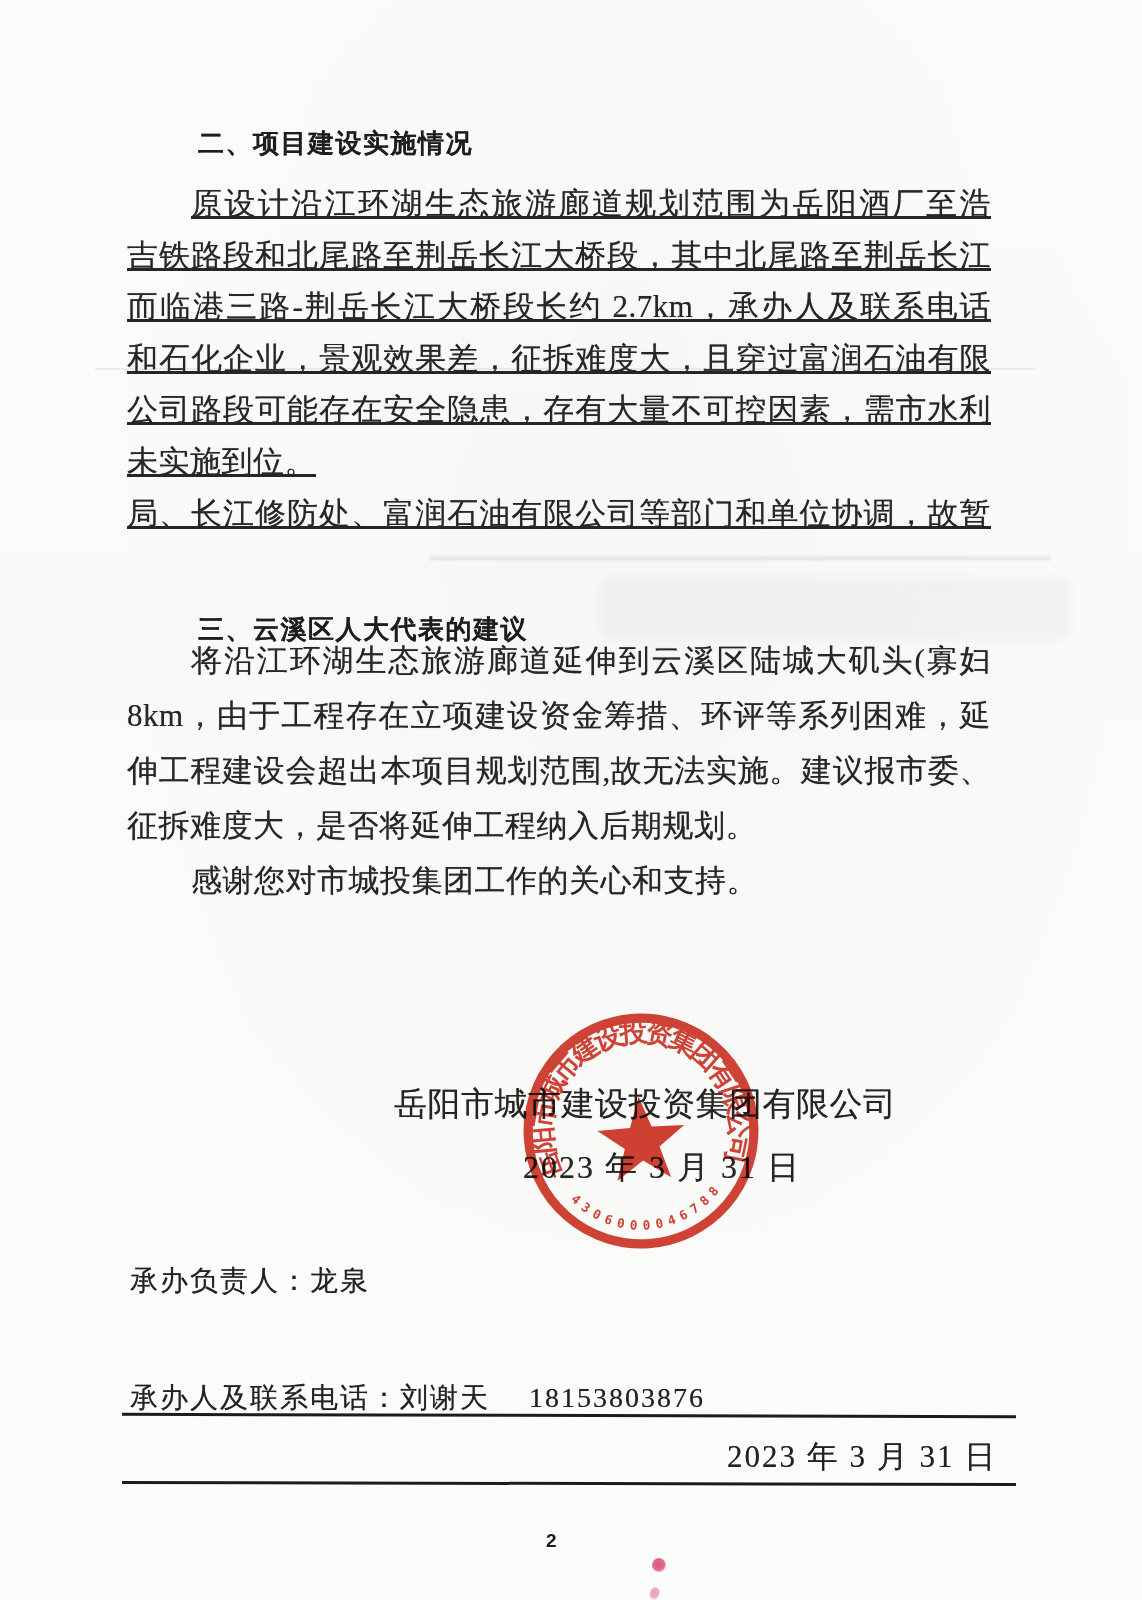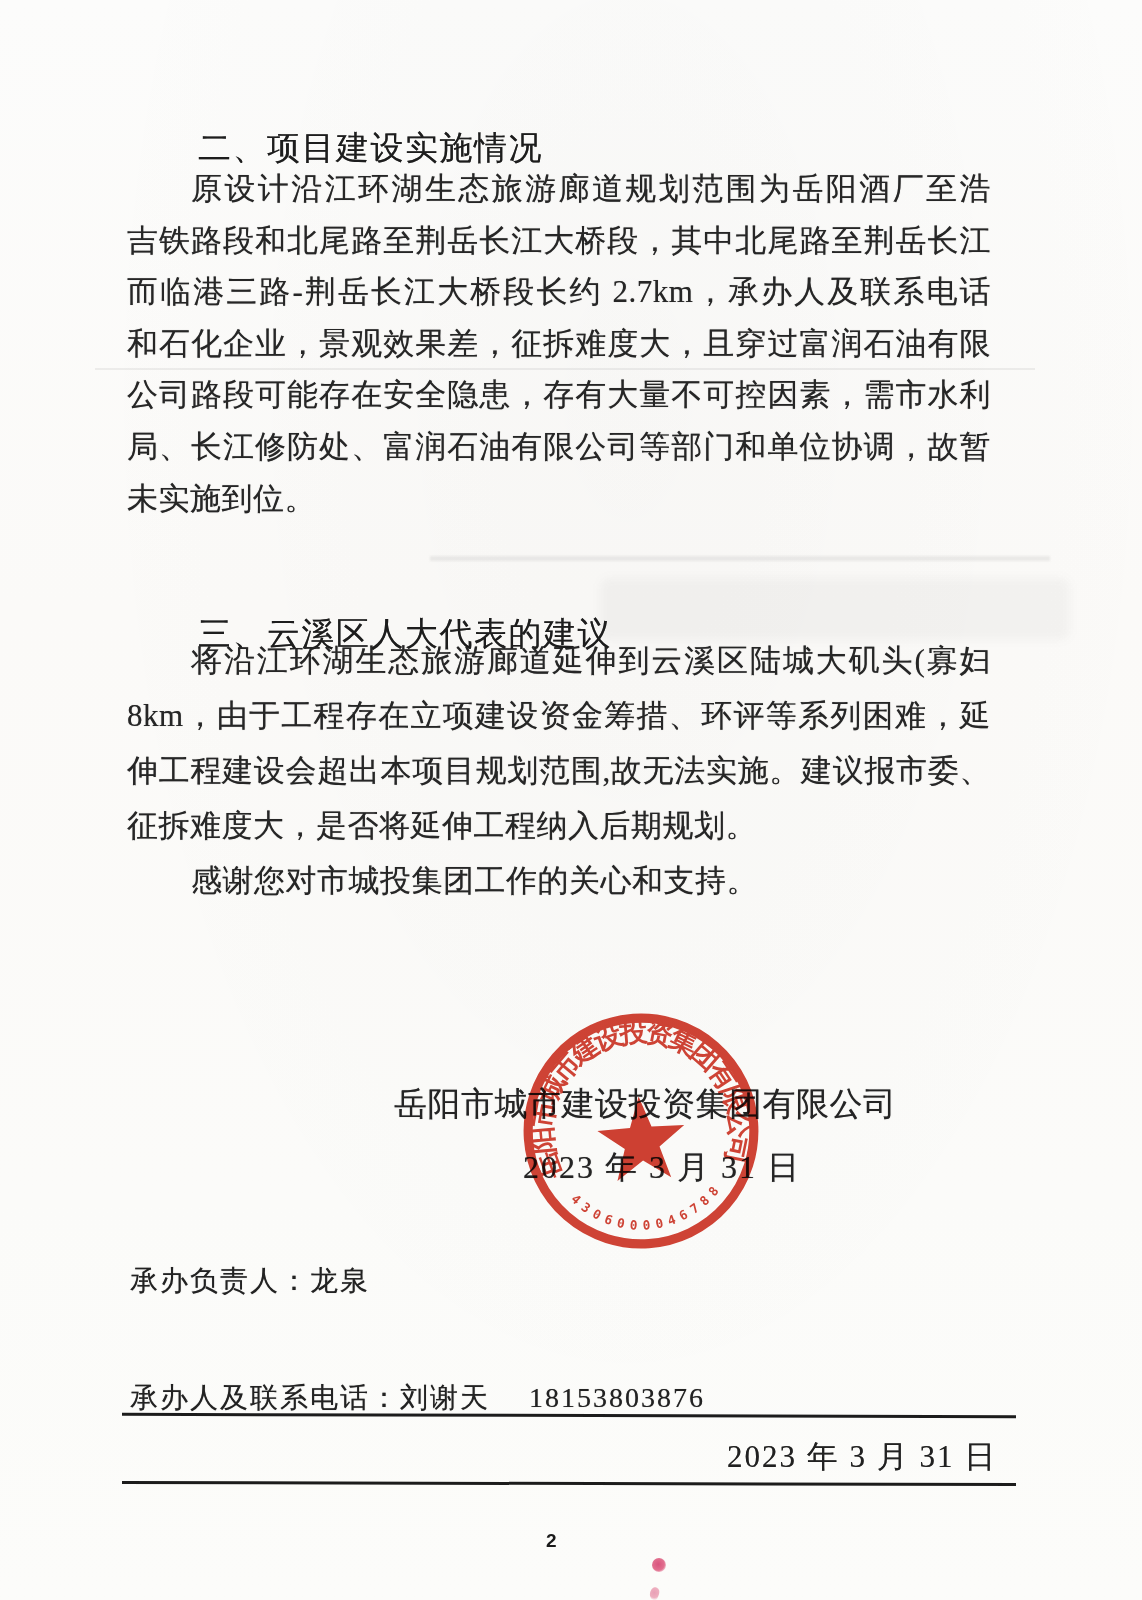--- a/index.html
+++ b/index.html
@@ -8,33 +8,33 @@
     background:
       radial-gradient(ellipse at 55% 25%, rgba(0,0,0,0.015), transparent 65%),
       linear-gradient(180deg,#fcfcfb 0%,#fbfaf8 38%,#fbfbf9 75%,#fcfcfa 100%);
     font-family:"Liberation Serif","DejaVu Serif",serif;
     color:#232323;
   }
   
   .h{
     position:absolute;left:198px;margin:0;
     font-family:"Liberation Sans","DejaVu Sans",sans-serif;
-    font-weight:400;font-size:33px;letter-spacing:1.5px;color:#1d1d1d;
+    font-weight:700;font-size:26px;letter-spacing:1.5px;color:#1d1d1d;
     white-space:nowrap;
     text-shadow:0 0 .6px rgba(0,0,0,.55);
   }
   .h2{top:126px;}
   .h3{top:588px;margin-top:24px;}
   
   .bodyblock{
     position:absolute;left:127px;width:864px;
     font-size:31px;color:#262626;letter-spacing:.5px;
     text-shadow:0 0 .7px rgba(0,0,0,.5);
   }
-  .s2{top:163px;line-height:51.6px;}
+  .s2{top:178px;line-height:51.6px;text-decoration:underline;}
   .s3{top:634px;line-height:54.9px;}
   .line{
     width:864px;text-align:justify;text-align-last:justify;
     white-space:nowrap;overflow:visible;
   }
   .line.short{text-align-last:left;}
   .line.indent{text-indent:64px;}
   
   .company{
     position:absolute;left:394px;top:1082px;font-size:33px;letter-spacing:.5px;
@@ -106,22 +106,22 @@
 <div class="page">
 
   <h2 class="h h2">二、项目建设实施情况</h2>
 
   <div class="bodyblock s2">
     <div class="line indent">原设计沿江环湖生态旅游廊道规划范围为岳阳酒厂至浩</div>
     <div class="line">吉铁路段和北尾路至荆岳长江大桥段，其中北尾路至荆岳长江</div>
     <div class="line">而临港三路-荆岳长江大桥段长约 2.7km，承办人及联系电话</div>
     <div class="line">和石化企业，景观效果差，征拆难度大，且穿过富润石油有限</div>
     <div class="line">公司路段可能存在安全隐患，存有大量不可控因素，需市水利</div>
+    <div class="line short">未实施到位。</div>
     <div class="line">局、长江修防处、富润石油有限公司等部门和单位协调，故暂</div>
-    <div class="line short">未实施到位。</div>
   </div>
 
   <h2 class="h h3">三、云溪区人大代表的建议</h2>
 
   <div class="bodyblock s3">
     <div class="line indent">将沿江环湖生态旅游廊道延伸到云溪区陆城大矶头(寡妇</div>
     <div class="line">8km，由于工程存在立项建设资金筹措、环评等系列困难，延</div>
     <div class="line">伸工程建设会超出本项目规划范围,故无法实施。建议报市委、</div>
     <div class="line short">征拆难度大，是否将延伸工程纳入后期规划。</div>
     <div class="line short indent">感谢您对市城投集团工作的关心和支持。</div>

